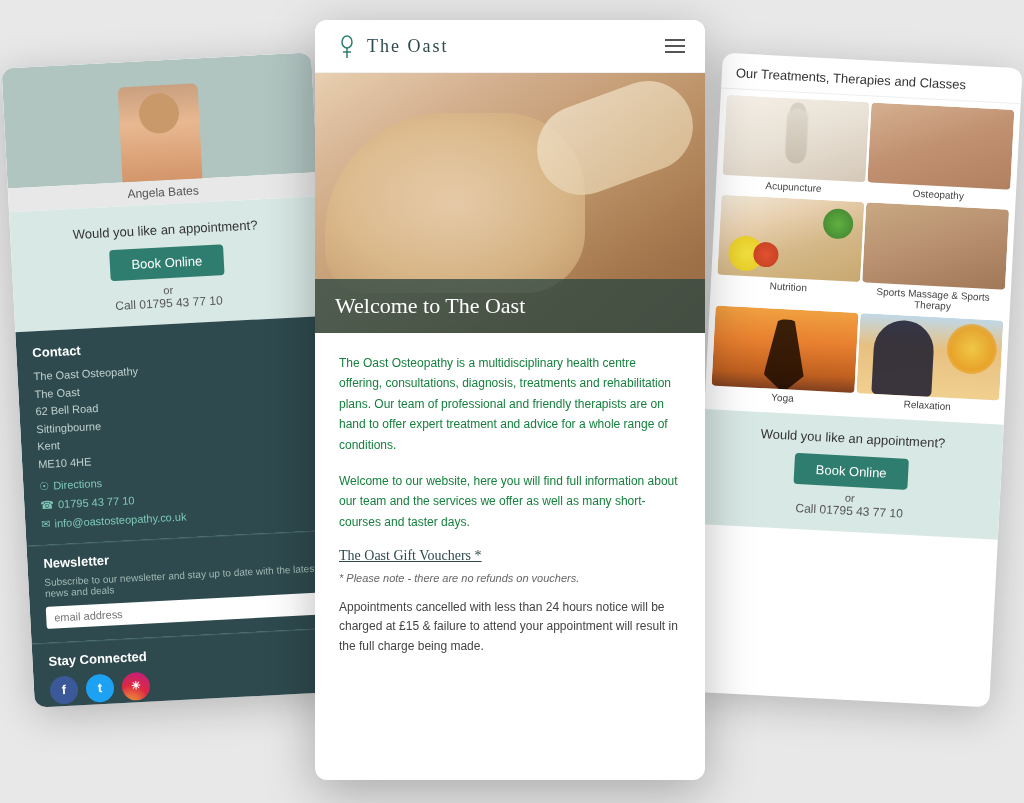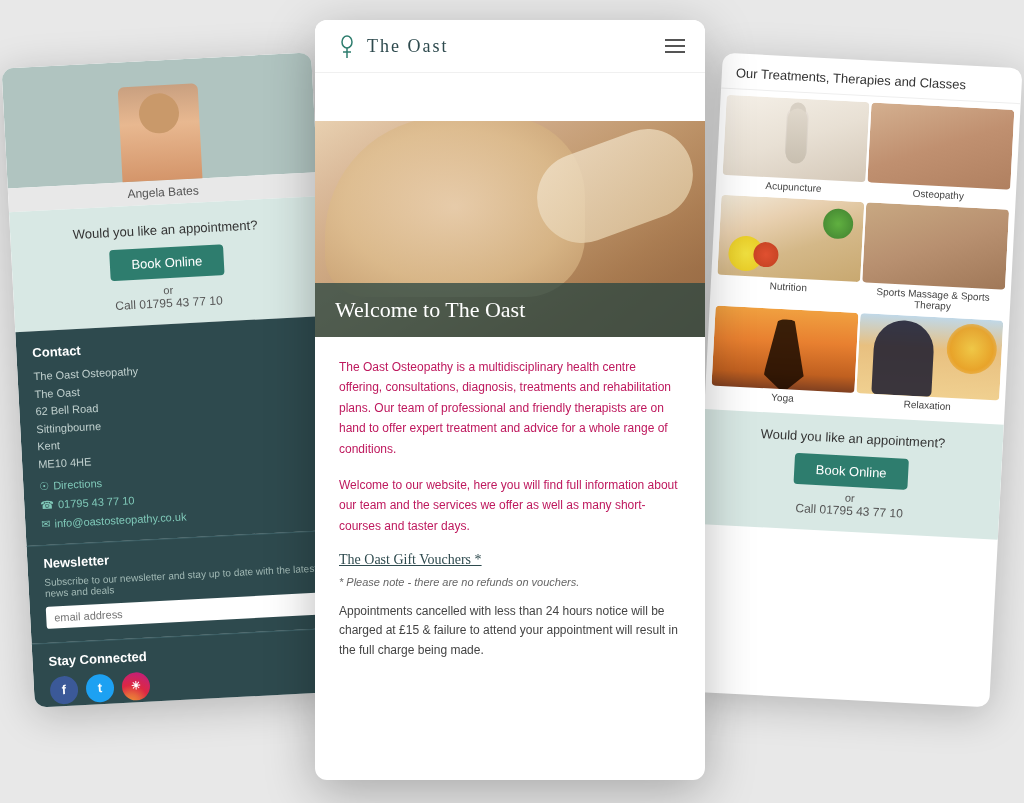--- a/index.html
+++ b/index.html
@@ -238,25 +238,24 @@
       cursor: pointer;
     }
     .hamburger span {
       display: block;
       width: 20px;
       height: 2px;
       background: #555;
     }
     .card-center .hero-img {
       width: 100%;
-      height: 216px;
+      height: 260px;
       background: linear-gradient(135deg, #c8a882 0%, #e8c9a0 30%, #d4a870 60%, #c09060 100%);
       position: relative;
       overflow: hidden;
-      margin-top: 48px;
     }
     .hero-hands {
       position: absolute;
       bottom: 0;
       left: 0;
       right: 0;
       top: 0;
       
       background: linear-gradient(160deg, #e8d0b0 0%, #d4b090 20%, #c8a070 40%, #b89060 60%, #a07848 80%);
     }
@@ -285,21 +284,21 @@
       padding: 12px 28px;
       font-size: 15px;
       cursor: pointer;
       display: block;
       margin: 0 auto 20px;
       font-family: Arial, sans-serif;
     }
     .content-text {
       font-size: 12px;
       line-height: 1.7;
-      color: #be185d;
+      color: #15803d;
       margin-bottom: 16px;
       font-family: Arial, sans-serif;
     }
     .section-title {
       font-size: 14px;
       color: #2e4a4e;
       text-decoration: underline;
       margin-bottom: 8px;
       font-family: Georgia, serif;
     }

